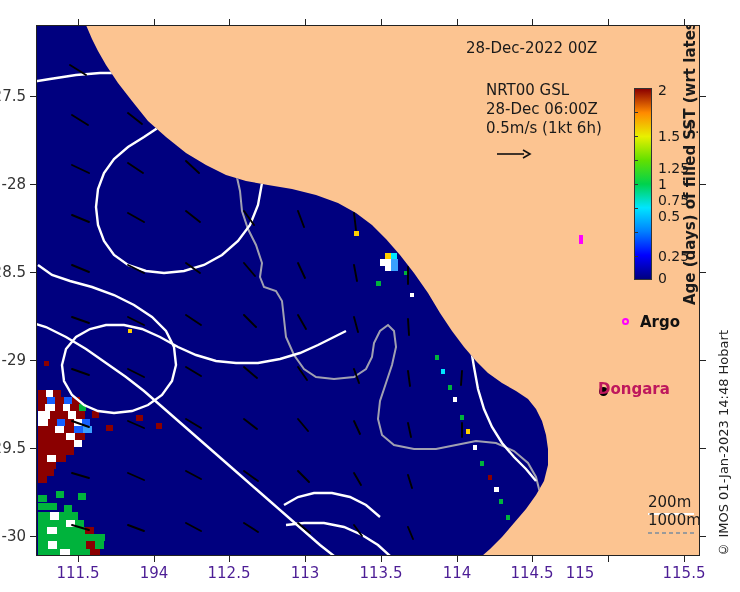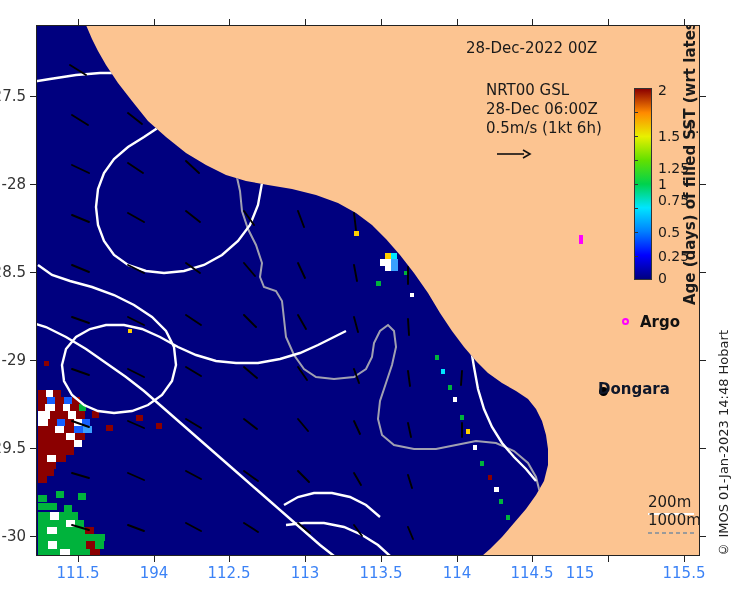--- a/index.html
+++ b/index.html
@@ -12,21 +12,21 @@
   }
   #stage{position:absolute;left:0;top:0;width:740px;height:592px;}
   .ylabels{position:absolute;left:0;top:0;width:36px;height:592px;}
   .ylabels span{
     position:absolute; right:10px; transform:translateY(-50%);
     font-size:15px; color:#333; white-space:nowrap;
   }
   .xlabels{position:absolute;left:0;top:0;width:740px;height:592px;}
   .xlabels span{
     position:absolute; top:564px; transform:translateX(-50%);
-    font-size:15px; color:#3b82f6; white-space:nowrap;
+    font-size:15px; color:#4c1d95; white-space:nowrap;
   }
   .ytickmark{position:absolute;right:0;width:6px;height:1px;background:#222;}
   .xtickmark{position:absolute;width:1px;height:6px;background:#222;}
 
   
   #map{
     position:absolute; left:36px; top:25px; width:664px; height:531px;
     background:#fcc491; 
     overflow:hidden;
   }
@@ -78,21 +78,21 @@
   #argodot{
     position:absolute;left:0;top:5px;width:7px;height:7px;border-radius:50%;
     border:2px solid #ff00ff;box-sizing:border-box;background:transparent;
   }
   #argolabel{position:absolute;left:18px;top:0;font-size:15px;font-weight:bold;color:#111;}
 
   #dongaradot{
     position:absolute;left:563px;top:362px;width:9px;height:9px;border-radius:50%;
     background:#000;
   }
-  #dongaralabel{position:absolute;left:562px;top:355px;font-size:15px;font-weight:bold;color:#0f172a;}
+  #dongaralabel{position:absolute;left:562px;top:355px;font-size:15px;font-weight:bold;color:#be185d;}
 
   
   #depthkey{position:absolute;left:612px;top:468px;}
   #d200{position:absolute;left:0;top:0;font-size:15px;color:#1a1a1a;}
   #d1000{position:absolute;left:0;top:18px;font-size:15px;color:#1a1a1a;}
   #d200line{position:absolute;left:0;top:20px;width:46px;height:2px;background:#ffffff;}
   #d1000line{position:absolute;left:0;top:39px;width:46px;height:2px;
     background:repeating-linear-gradient(to right,#9a9a9a 0 4px,transparent 4px 7px);}
 
   
@@ -430,21 +430,21 @@
       <div class="cbtick" style="top:144px;"></div>
       <div class="cbtick" style="top:168px;"></div>
       <div class="cbtick" style="top:191px;"></div>
 
       <div class="cblabel" style="top:2px;">2</div>
       <div class="cblabel" style="top:40px;margin-left:28px;">1.75</div>
       <div class="cblabel" style="top:48px;">1.5</div>
       <div class="cblabel" style="top:80px;">1.25</div>
       <div class="cblabel" style="top:96px;">1</div>
       <div class="cblabel" style="top:112px;">0.75</div>
-      <div class="cblabel" style="top:144px;">0.5</div>
+      <div class="cblabel" style="top:128px;">0.5</div>
       <div class="cblabel" style="top:168px;">0.25</div>
       <div class="cblabel" style="top:190px;">0</div>
     </div>
     <div id="cbtitle">Age (days) of filled SST (wrt latest)</div>
 
     <div id="argorow">
       <div id="argodot"></div>
       <div id="argolabel">Argo</div>
     </div>
 

